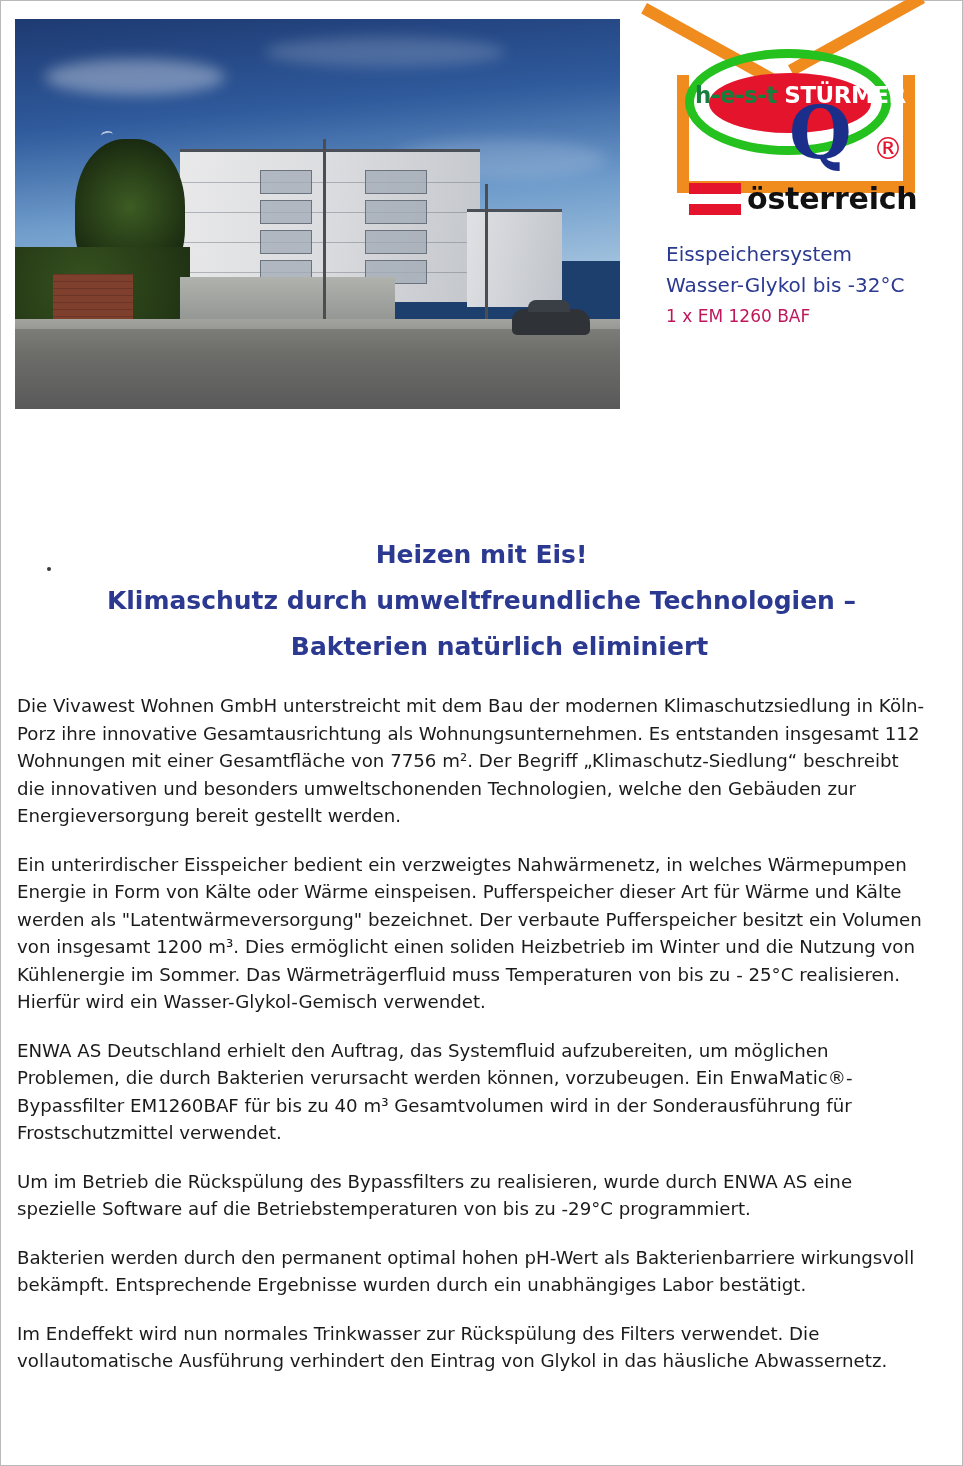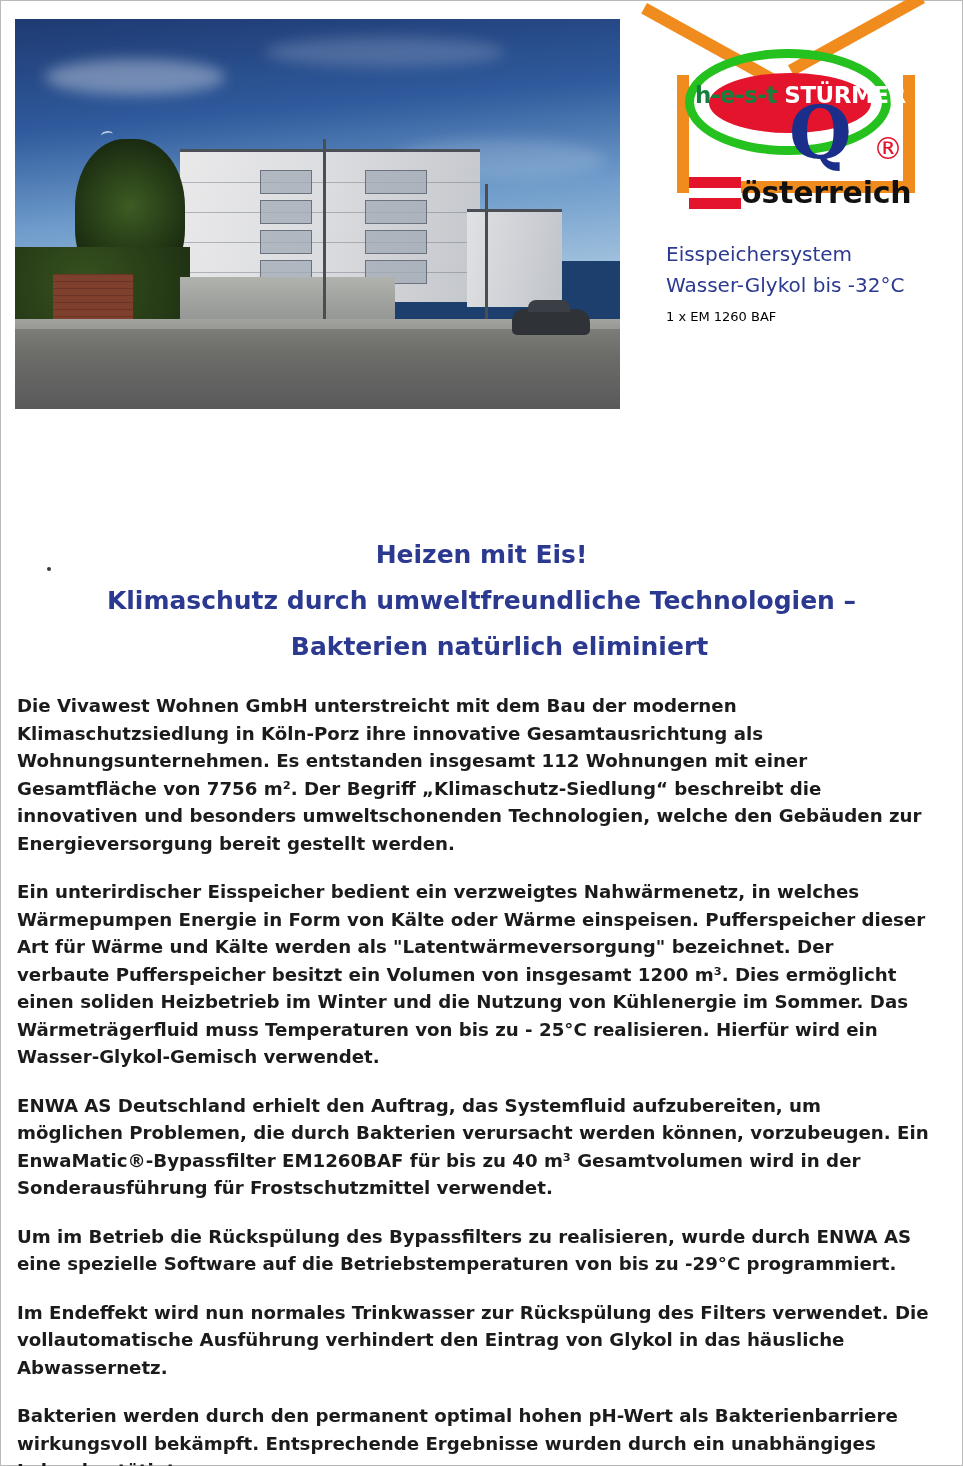--- a/index.html
+++ b/index.html
@@ -268,24 +268,24 @@
   .reg {
     position: absolute;
     left: 224px;
     top: 130px;
     font-size: 30px;
     color: #e3142c;
   }
   .austria-row {
     position: absolute;
     left: 40px;
-    top: 174px;
+    top: 180px;
     display: flex;
     align-items: center;
-    gap: 0;
+    gap: 6px;
   }
   .flag {
     width: 52px;
     height: 32px;
     background: linear-gradient(180deg,#e3142c 0 34%, #ffffff 34% 66%, #e3142c 66% 100%);
   }
   .austria-label {
     font-size: 30px;
     font-weight: bold;
     color: #111;
@@ -297,22 +297,22 @@
     top: 238px;
     width: 290px;
     color: #2b3990;
   }
   .logo-lines div {
     font-size: 20px;
     line-height: 31px;
     white-space: nowrap;
   }
   .logo-lines div.dark {
-    color: #000000;
-    font-size: 13px;
+    color: #be185d;
+    font-size: 17px;
   }
 
   
   .headings {
     margin-top: 111px;
     text-align: center;
     color: #2b3990;
     font-weight: bold;
   }
   .h1 { font-size: 25px; line-height: 46px; }
@@ -323,21 +323,20 @@
   .body-text {
     margin: 22px 16px 0 16px;
     width: 912px;
   }
   .body-text p {
     margin: 0 0 21px 0;
     font-size: 18.2px;
     line-height: 27.5px;
     color: #1b1b1b;
     text-align: left;
-    font-weight: bold;
   }
   .dot-left {
     position: absolute;
     left: 46px;
     top: 566px;
     width: 4px;
     height: 4px;
     background: #3a3a3a;
     border-radius: 50%;
   }
@@ -421,17 +420,17 @@
     <div class="h2">Klimaschutz durch umweltfreundliche Technologien –</div>
     <div class="h3">Bakterien natürlich eliminiert</div>
   </div>
   <div class="dot-left"></div>
 
   <div class="body-text">
     <p>Die Vivawest Wohnen GmbH unterstreicht mit dem Bau der modernen Klimaschutzsiedlung in Köln-Porz ihre innovative Gesamtausrichtung als Wohnungsunternehmen. Es entstanden insgesamt 112 Wohnungen mit einer Gesamtfläche von 7756 m². Der Begriff „Klimaschutz-Siedlung“ beschreibt die innovativen und besonders umweltschonenden Technologien, welche den Gebäuden zur Energieversorgung bereit gestellt werden.</p>
     <p>Ein unterirdischer Eisspeicher bedient ein verzweigtes Nahwärmenetz, in welches Wärmepumpen Energie in Form von Kälte oder Wärme einspeisen. Pufferspeicher dieser Art für Wärme und Kälte werden als "Latentwärmeversorgung" bezeichnet. Der verbaute Pufferspeicher besitzt ein Volumen von insgesamt 1200 m³. Dies ermöglicht einen soliden Heizbetrieb im Winter und die Nutzung von Kühlenergie im Sommer. Das Wärmeträgerfluid muss Temperaturen von bis zu  - 25°C realisieren. Hierfür wird ein Wasser-Glykol-Gemisch verwendet.</p>
     <p>ENWA AS Deutschland erhielt den Auftrag, das Systemfluid aufzubereiten, um möglichen Problemen, die durch Bakterien verursacht werden können, vorzubeugen. Ein EnwaMatic®-Bypassfilter EM1260BAF für bis zu 40 m³ Gesamtvolumen wird in der Sonderausführung für Frostschutzmittel verwendet.</p>
     <p>Um im Betrieb die Rückspülung des Bypassfilters zu realisieren, wurde durch ENWA AS  eine spezielle Software auf die Betriebstemperaturen von bis zu  -29°C programmiert.</p>
+    <p>Bakterien werden durch den permanent optimal hohen pH-Wert als Bakterienbarriere wirkungsvoll bekämpft. Entsprechende Ergebnisse wurden durch ein unabhängiges Labor bestätigt.</p>
     <p>Im Endeffekt wird nun normales Trinkwasser zur Rückspülung des Filters verwendet. Die vollautomatische Ausführung verhindert den Eintrag von Glykol in das häusliche Abwassernetz.</p>
-    <p>Bakterien werden durch den permanent optimal hohen pH-Wert als Bakterienbarriere wirkungsvoll bekämpft. Entsprechende Ergebnisse wurden durch ein unabhängiges Labor bestätigt.</p>
   </div>
 
 </div>
 
 </body></html>

